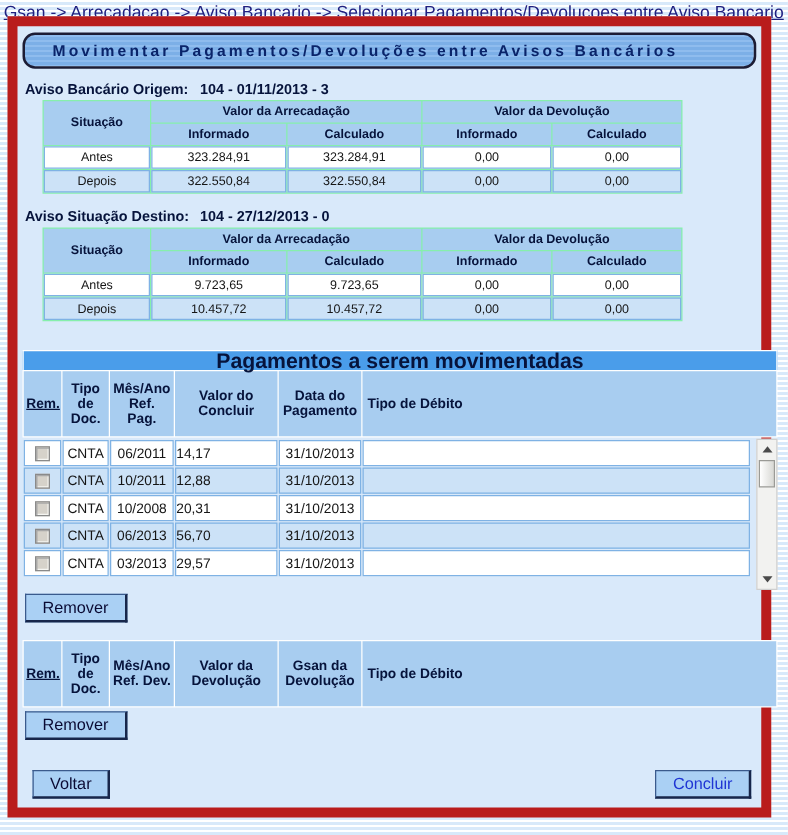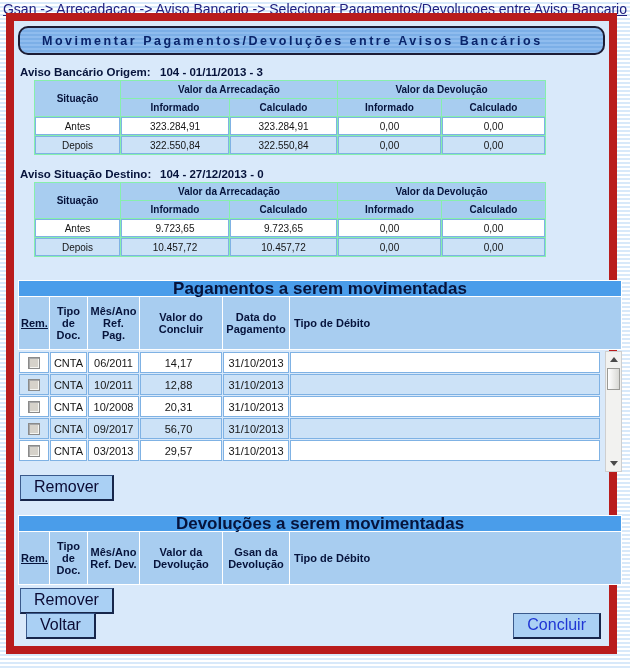--- a/index.html
+++ b/index.html
@@ -64,41 +64,41 @@
   .scrollwrap { display: flex; margin-top: 1px; height: 121px; }
   table.rows {
     border-collapse: separate; border-spacing: 1px; background: #d9e9fa;
     width: 583px; font-size: 11px; table-layout: fixed; align-self: flex-start;
   }
   table.rows td {
     background: #ffffff; color: #151515; text-align: center;
     height: 21px; border: 1px solid #7fb2e4; overflow: hidden; white-space: nowrap;
   }
   table.rows tr.alt td { background: #cce2f7; }
-  table.rows td.num { text-align: center; padding-right: 5px; }
+  table.rows td.num { text-align: left; padding-right: 5px; }
   .cb {
     display: inline-block; width: 12px; height: 12px; vertical-align: middle;
     background: #d6d2ca; border: 1px solid #8a8a8a;
     box-shadow: inset 1px 1px 0 #a8a8a8, inset -1px -1px 0 #f6f6f2;
     cursor: pointer;
   }
   
   .sbar { width: 17px; height: 121px; margin-left: 4px; background: #f2f2f0; border: 1px solid #cfcfcf; display: flex; flex-direction: column; }
   .sbtn { height: 15px; display: flex; align-items: center; justify-content: center; cursor: pointer; }
   .arr { width: 0; height: 0; border-left: 4px solid transparent; border-right: 4px solid transparent; }
   .arr.up { border-bottom: 5px solid #4a4a4a; }
   .arr.down { border-top: 5px solid #4a4a4a; }
   .strack { flex: 1; position: relative; }
   .sthumb {
     position: absolute; top: 1px; left: 1px; right: 1px; height: 22px;
     background: linear-gradient(to right, #ffffff, #d8d8d4); border: 1px solid #9a9a96; cursor: pointer;
   }
   .btn {
     font-family: "Liberation Sans", sans-serif;
-    background: #aad0f4; color: #0a0a33; font-size: 16px;
+    background: #aad0f4; color: #0a0a33; font-size: 13px;
     border: 1px solid #3a5a8c; border-right: 2px solid #17264a; border-bottom: 2px solid #17264a;
     padding: 2px 13px 3px 13px; cursor: pointer;
   }
   .btn.remover { margin: 3px 0 0 2px; }
   .footer { position: absolute; left: 12px; right: 8px; bottom: 7px; display: flex; justify-content: space-between; }
   .btn.concluir { color: #1f35d4; }
   .gap14 { height: 14px; } .gap24 { height: 23px; }
 </style>
 </head>
 <body>
@@ -250,21 +250,21 @@
               <td><span class="cb"></span></td>
               <td>CNTA</td>
               <td>10/2008</td>
               <td class="num">20,31</td>
               <td>31/10/2013</td>
               <td></td>
             </tr>
             <tr class="alt">
               <td><span class="cb"></span></td>
               <td>CNTA</td>
-              <td>09/2017</td>
+              <td>06/2013</td>
               <td class="num">56,70</td>
               <td>31/10/2013</td>
               <td></td>
             </tr>
             <tr>
               <td><span class="cb"></span></td>
               <td>CNTA</td>
               <td>03/2013</td>
               <td class="num">29,57</td>
               <td>31/10/2013</td>
@@ -283,21 +283,20 @@
             <span class="arr down"></span>
           </div>
       </div>
     </div>
     <button class="btn remover">Remover</button>
   </div>
 
   <div class="gap14"></div>
 
   <div class="listbox">
-    <div class="bar">Devoluções a serem movimentadas</div>
     <table class="cols">
       <colgroup>
           <col style="width:30px">
           <col style="width:37px">
           <col style="width:51px">
           <col style="width:82px">
           <col style="width:66px">
           <col>
         </colgroup>
       <tbody>

